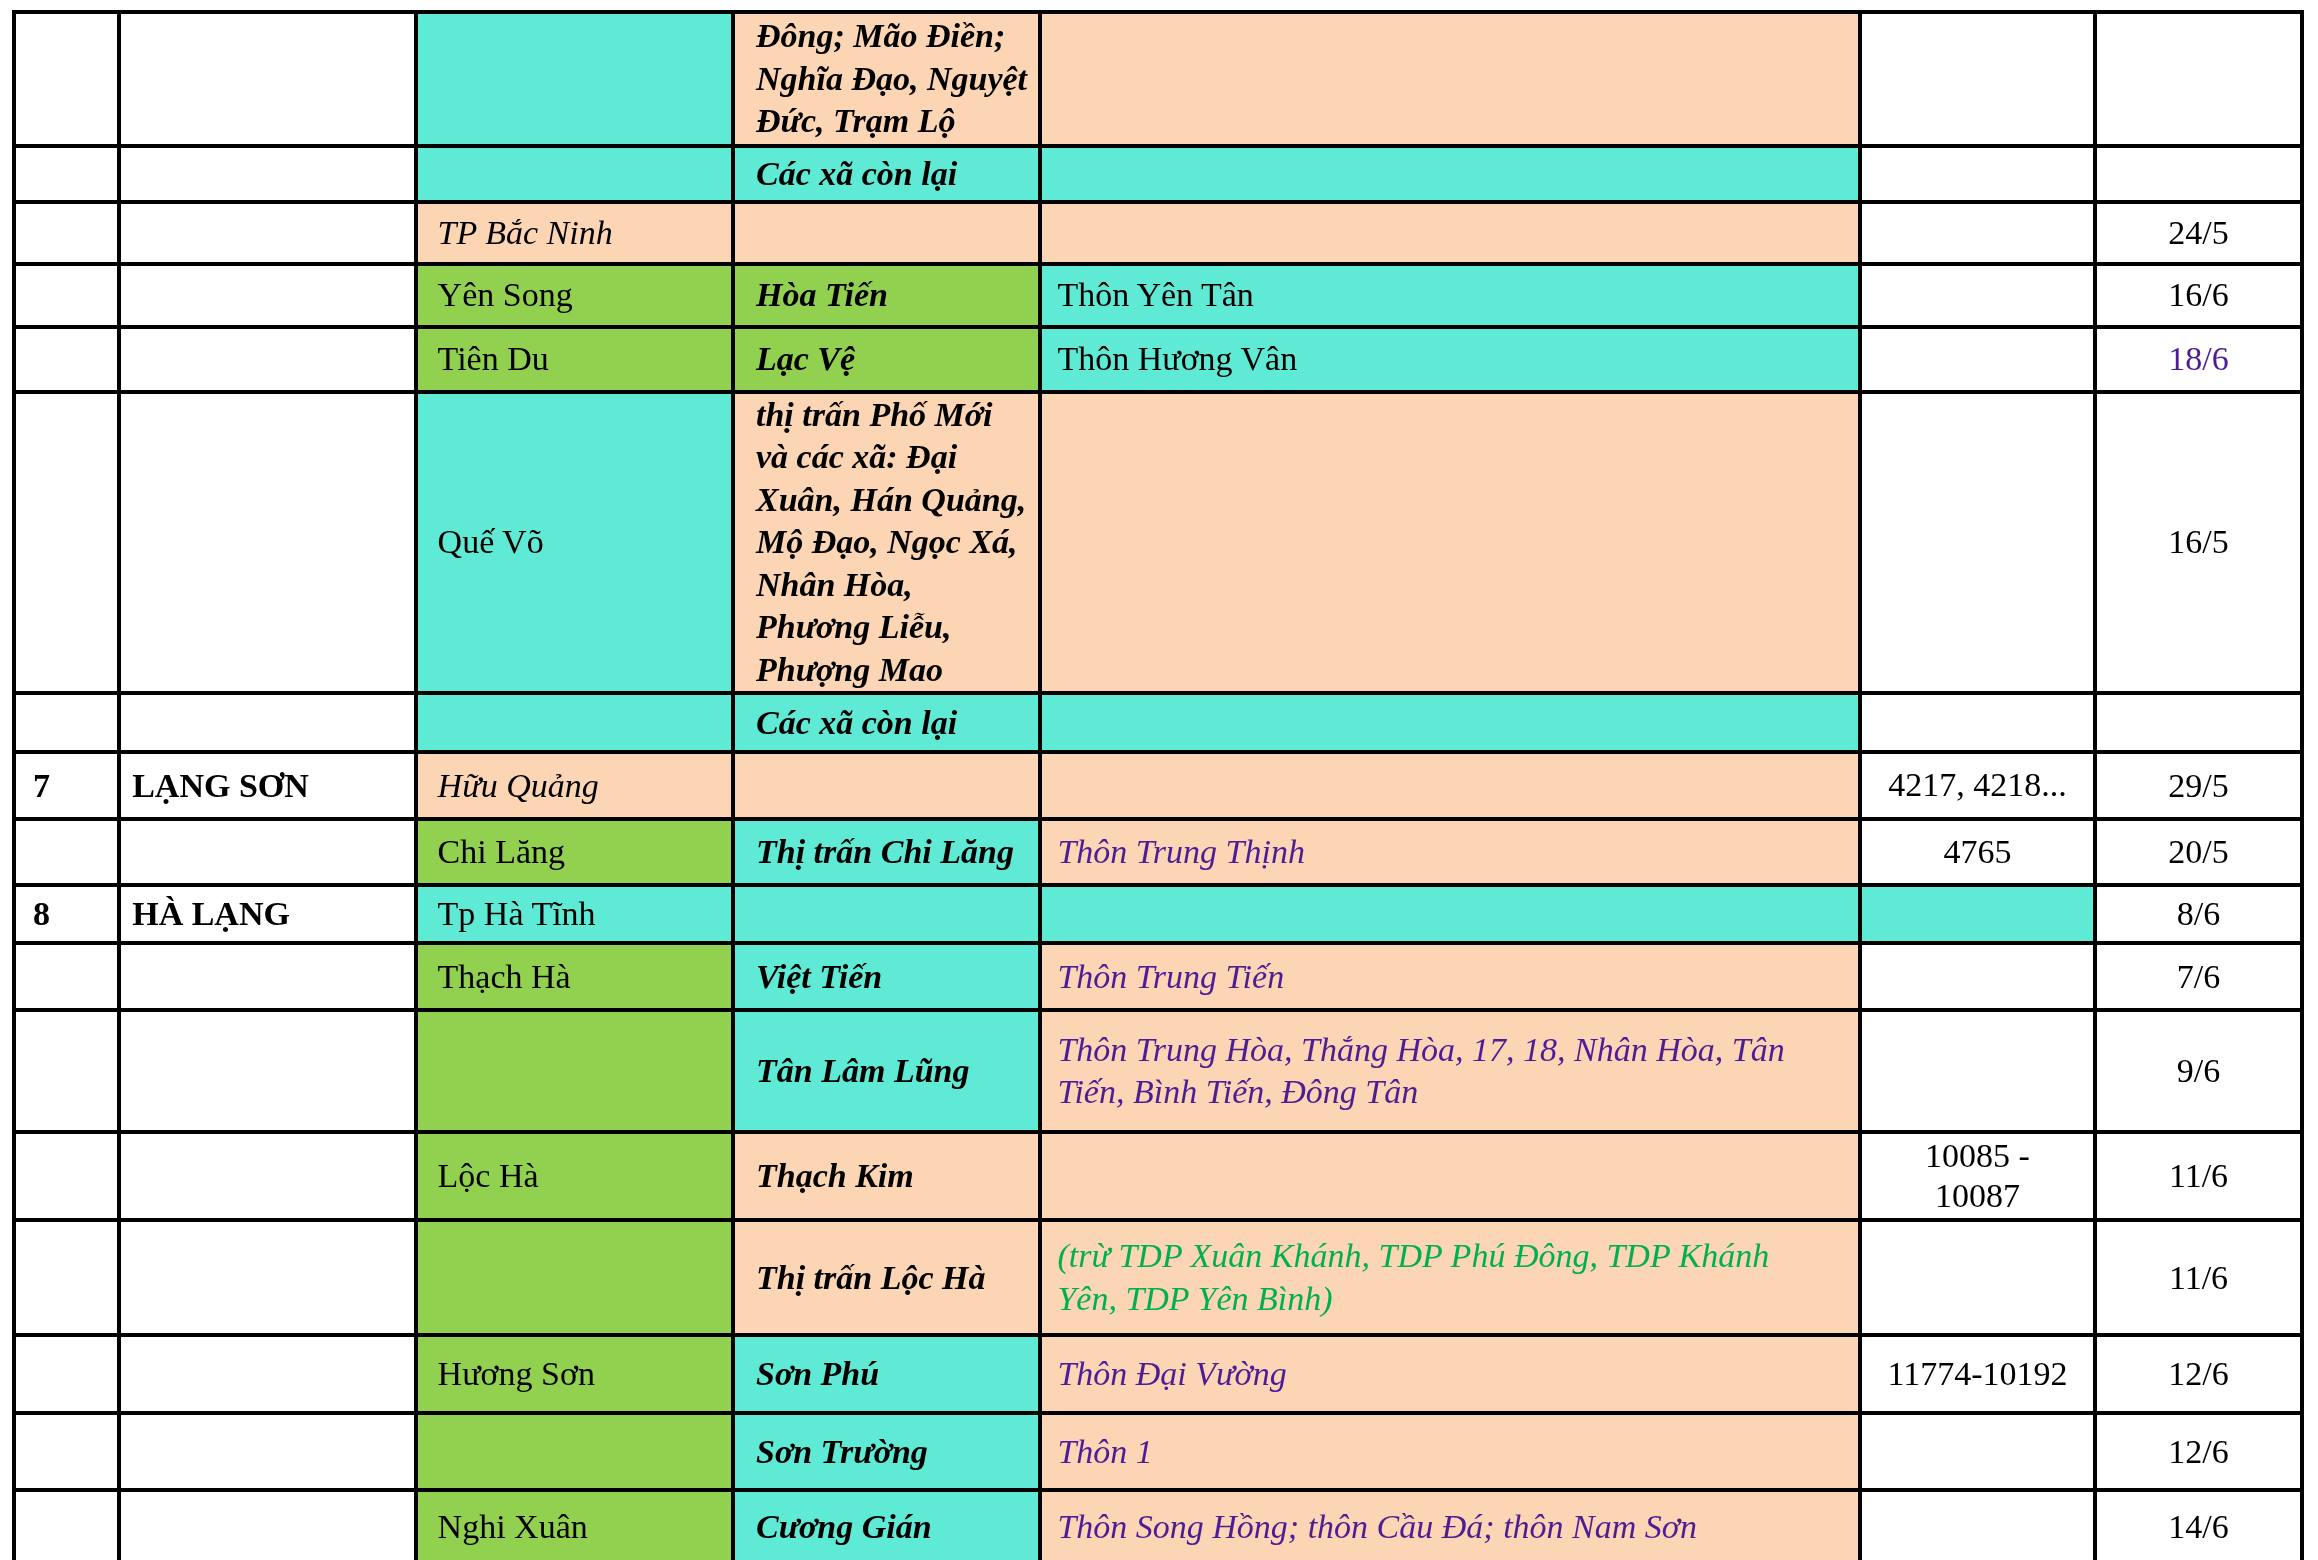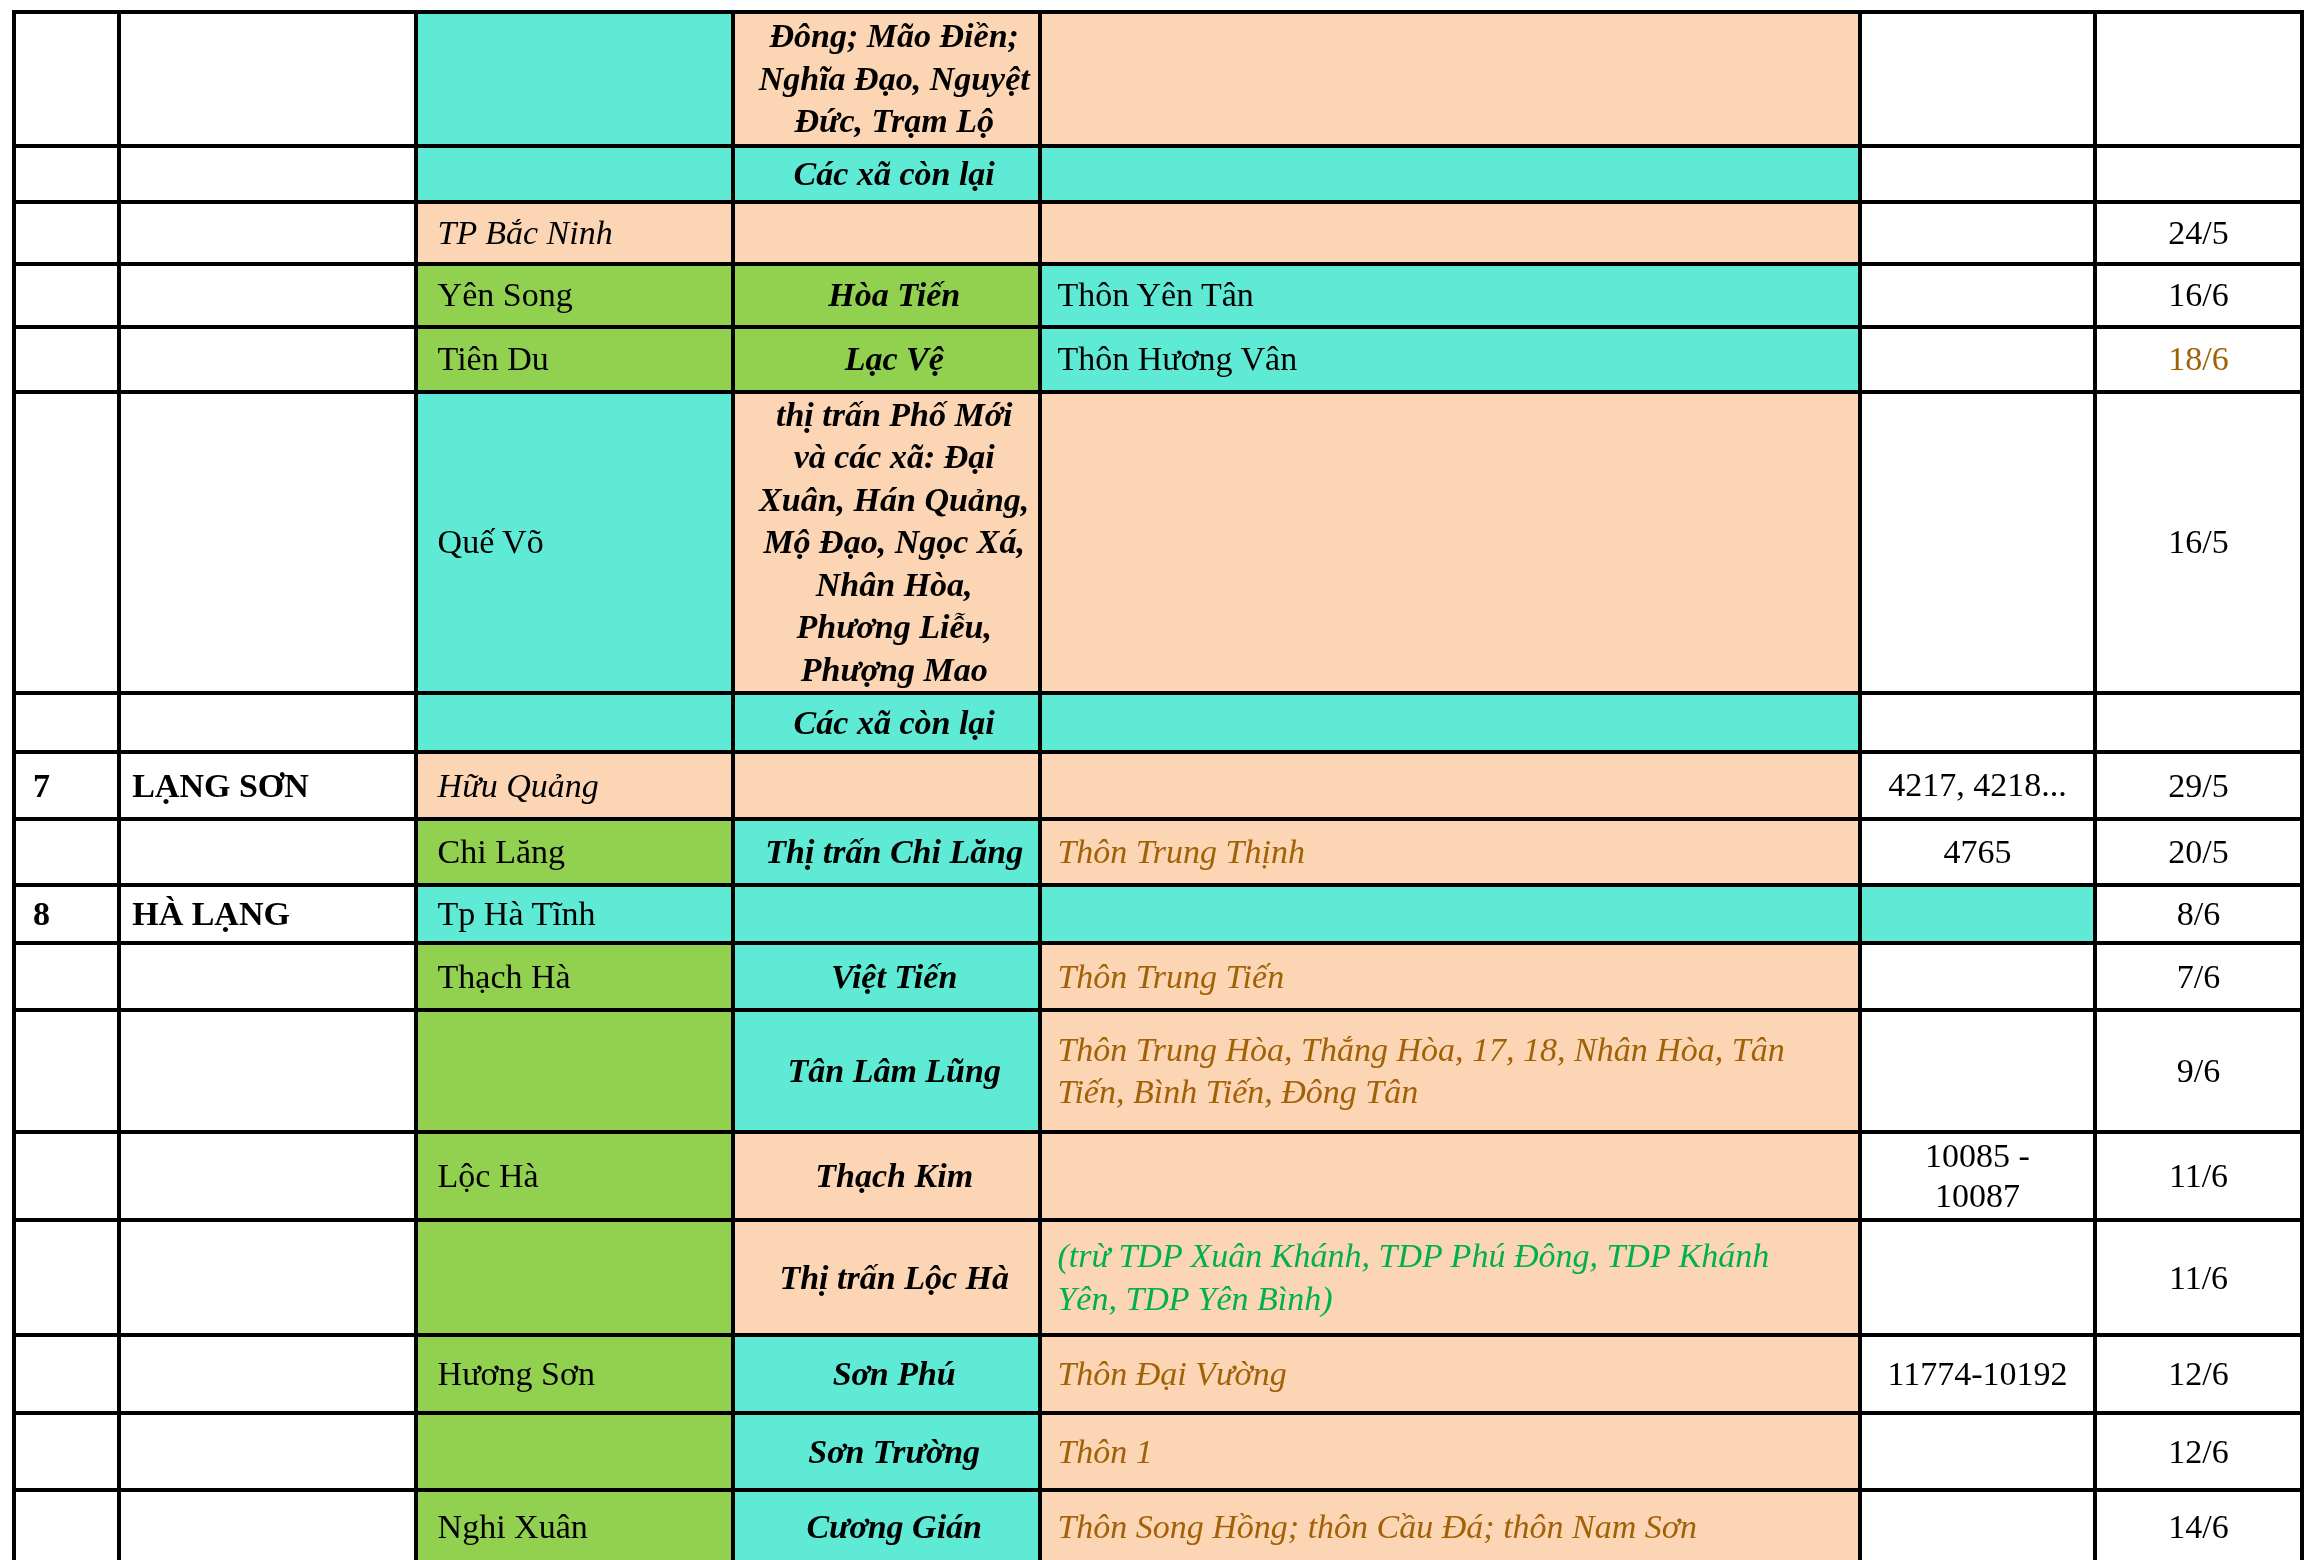--- a/index.html
+++ b/index.html
@@ -7,30 +7,30 @@
        font-family:"Liberation Serif","DejaVu Serif",serif;}
   table.sched{position:absolute;left:12px;top:9.8px;width:2289px;
               border-collapse:collapse;table-layout:fixed;}
   td{border:4.2px solid #000;vertical-align:middle;
      font-size:34px;line-height:1.25;color:#000;
      padding:0 5.6px 0 0;overflow:hidden;white-space:pre-line;}
   
   td.c-no   {font-weight:bold;padding-left:17px;}
   td.c-prov {font-weight:bold;padding-left:11.2px;}
   td.c-dist {padding-left:19.6px;}
-  td.c-comm {font-weight:bold;font-style:italic;padding-left:21px;text-align:center;}
+  td.c-comm {font-weight:bold;font-style:italic;padding-left:21px;}
   td.c-vill {padding-left:15.4px;}
   td.c-code {text-align:center;padding:0;line-height:1.2;}
   td.c-date {text-align:center;padding:0;}
   
   .bg-b{background:#5eead4;}
   .bg-g{background:#92D050;}
   .bg-p{background:#FCD5B4;font-style:italic;}
   
-  .t-red{color:#a16207;}
+  .t-red{color:#4c1d95;}
   .t-grn{color:#00B050;}
 </style>
 </head>
 <body>
 
 <table class="sched">
   <colgroup>
     <col style="width:105px">
       <col style="width:297px">
       <col style="width:317px">

